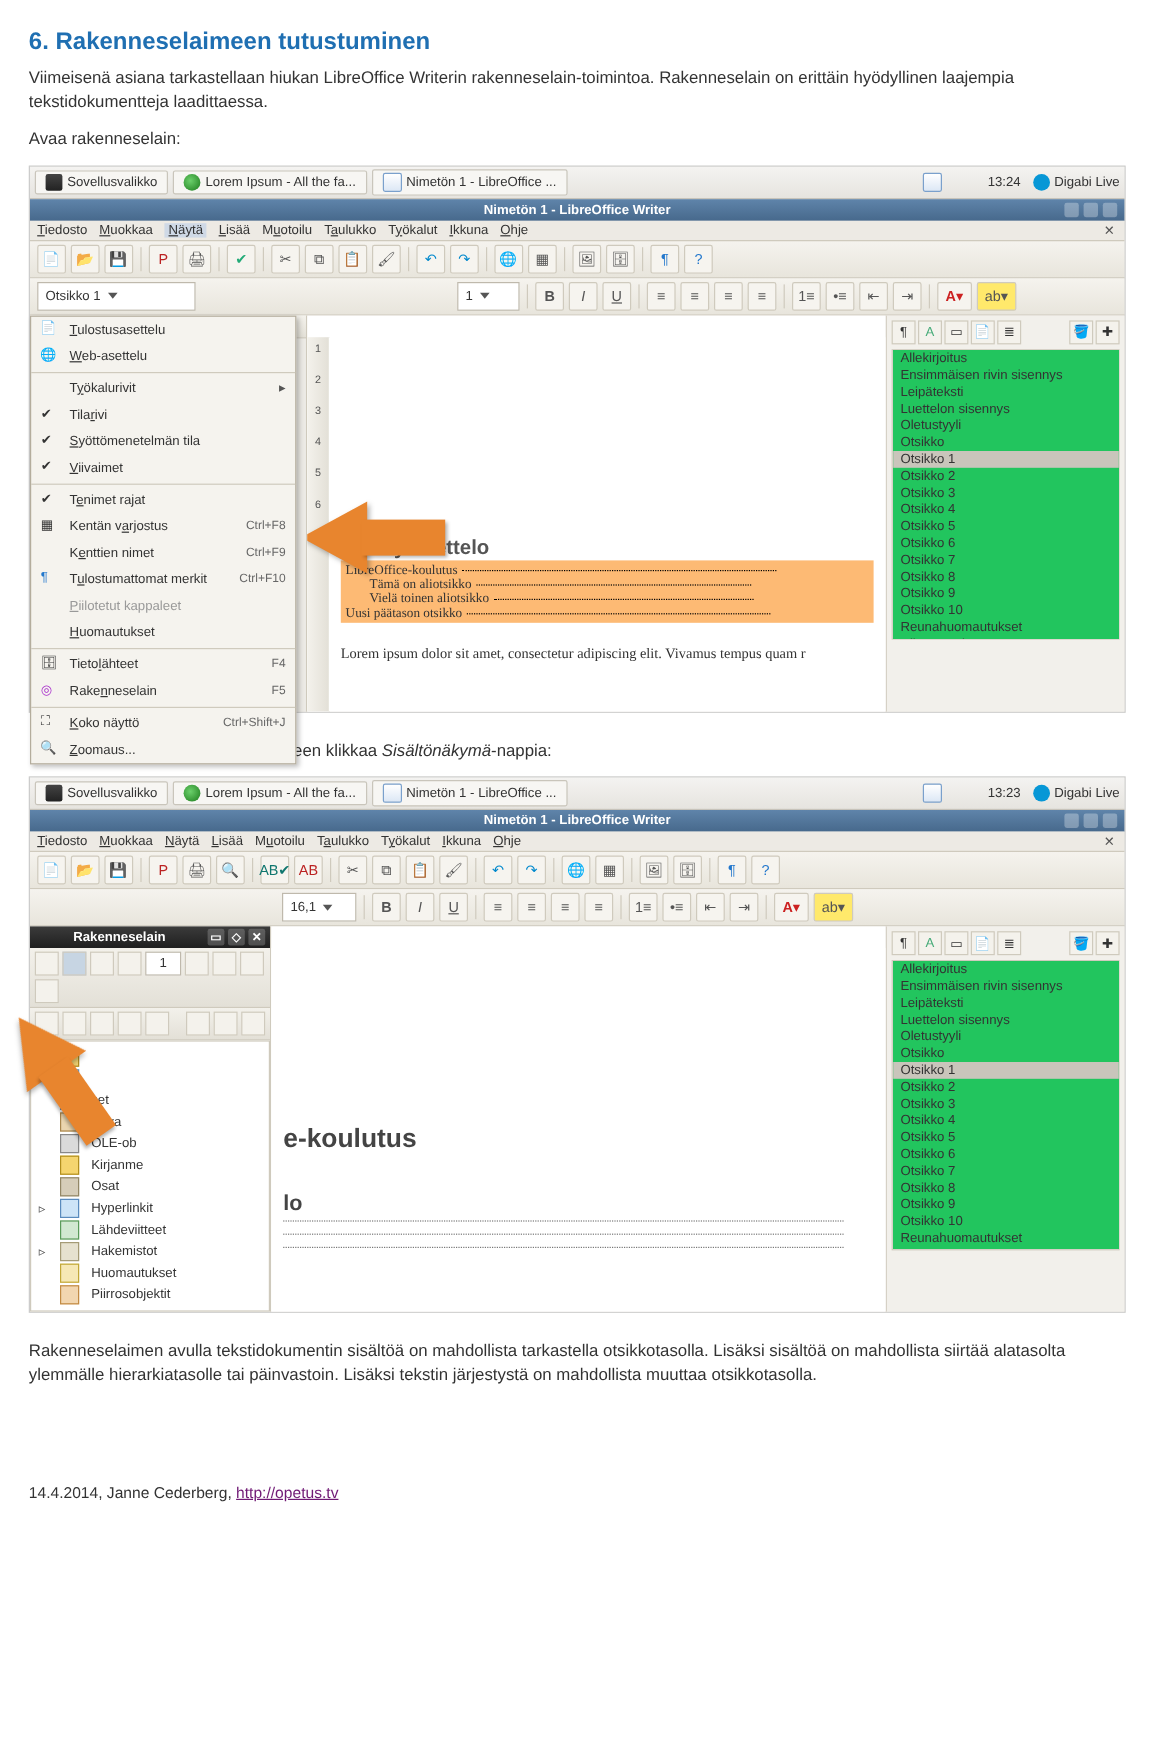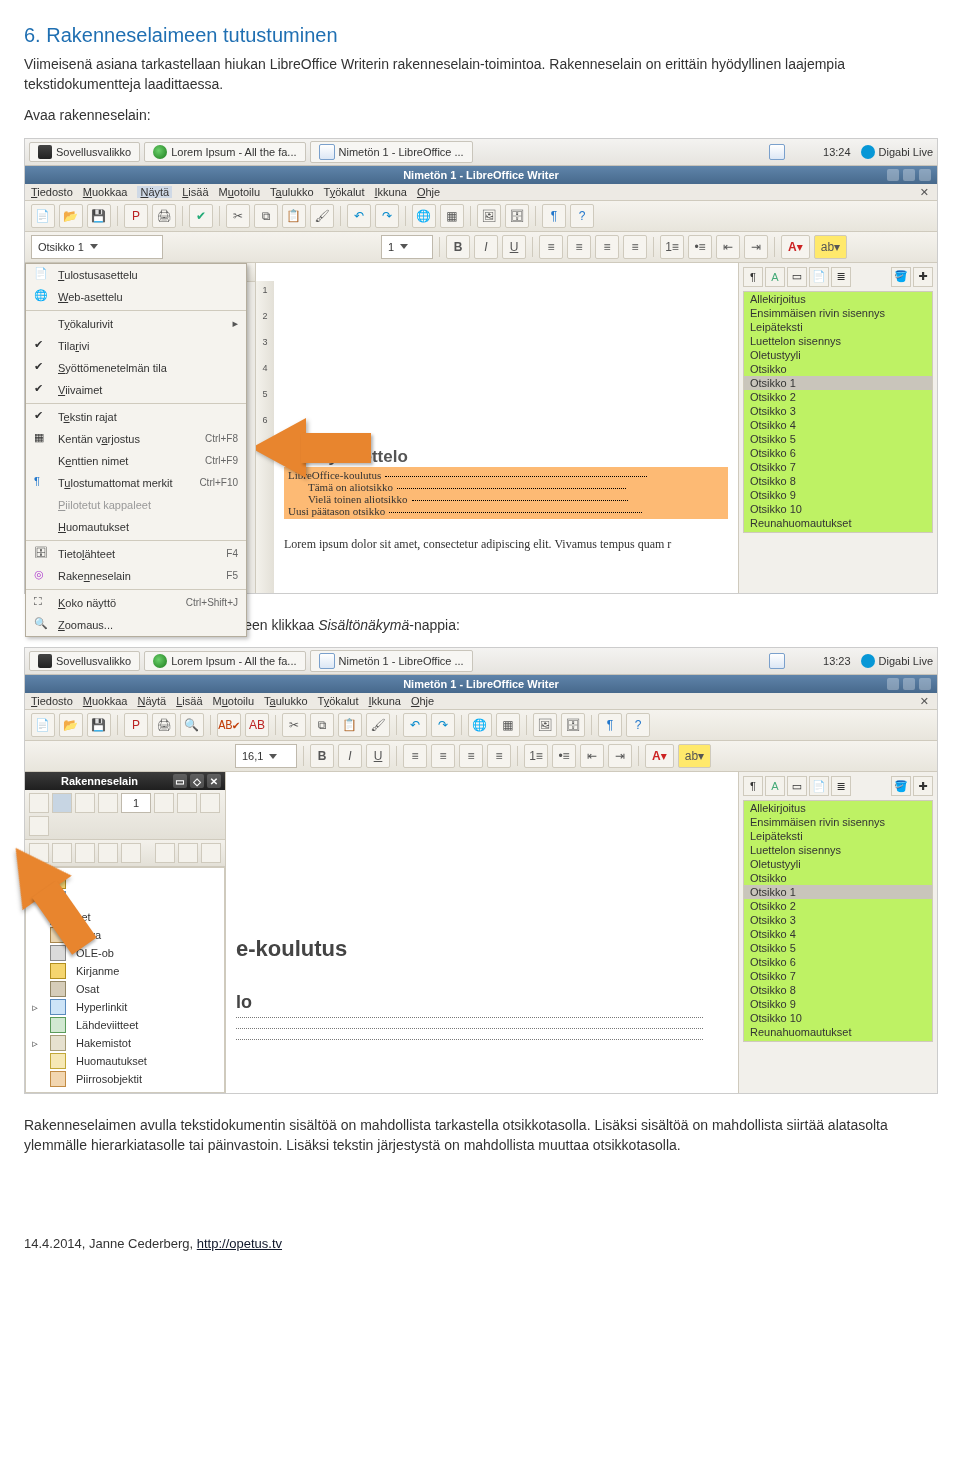--- a/index.html
+++ b/index.html
@@ -7,21 +7,21 @@
     font-size: 14px;
     color: #333;
     margin: 0;
     padding: 24px;
     background: #fff;
     max-width: 912px;
   }
   h2 {
     color: #1f6fb2;
     font-size: 20px;
-    font-weight: normal;
+    font-weight: bold;
     margin: 0 0 8px 0;
   }
   p {
     line-height: 1.4;
     margin: 6px 0 12px 0;
   }
   .italic { font-style: italic; }
   .screenshot {
     border: 1px solid #ccc;
     margin: 10px 0 22px 0;
@@ -145,21 +145,21 @@
   .orange-arrow .stem{position:absolute;right:0;top:15px;width:70px;height:30px;background:#e8852e;box-shadow:2px 2px 3px rgba(0,0,0,.3);}
   .orange-arrow .head{position:absolute;left:0;top:0;width:0;height:0;border-top:30px solid transparent;border-bottom:30px solid transparent;border-right:55px solid #e8852e;filter:drop-shadow(2px 2px 2px rgba(0,0,0,.3));}
   
   .doc-h{font-weight:bold;font-size:16px;color:#444;}
   .dotline{border-bottom:1px dotted #000;margin:2px 0;}
   .doc-toctitle{font-weight:bold;font-size:17px;color:#555;}
   .serif{font-family:"Times New Roman",serif;}
   
   .styles-top{display:flex;gap:2px;margin-bottom:4px;}
   .styles-top .stbtn{width:18px;height:18px;border:1px solid #cfcabd;background:#f4f2ec;display:flex;align-items:center;justify-content:center;font-size:11px;}
-  .styles-list{background:#bef264;border:1px solid #cfcabd;height:240px;overflow:auto;}
+  .styles-list{background:#22c55e;border:1px solid #cfcabd;height:240px;overflow:auto;}
   .styles-list div{padding:1px 6px;cursor:default;}
   .styles-list .sel{background:#c9c5bb;}
   
   .navigator{
     background:#eceae5;
   }
   .nav-title{background:linear-gradient(#3b3b3b,#1f1f1f);color:#fff;text-align:center;font-weight:bold;padding:2px 4px;display:flex;align-items:center;}
   .nav-title span{flex:1;}
   .nav-title .nbtn{width:14px;height:14px;background:rgba(255,255,255,.2);margin-left:3px;border-radius:2px;display:flex;align-items:center;justify-content:center;font-size:10px;}
   .nav-tb{background:linear-gradient(#f3f1eb,#e3e0d7);border-bottom:1px solid #cfcabd;padding:3px 4px;display:flex;gap:3px;align-items:center;flex-wrap:wrap;}
@@ -176,21 +176,21 @@
   .ic-ole{background:#dadada;border:1px solid #888;}
   .ic-bm{background:#f5d56f;border:1px solid #b28f1f;}
   .ic-sect{background:#d6cdb9;border:1px solid #938766;}
   .ic-link{background:#cde4f7;border:1px solid #5a8bbd;}
   .ic-ref{background:#d1e8d1;border:1px solid #5a9b5a;}
   .ic-idx{background:#e6e1cf;border:1px solid #a59b76;}
   .ic-note{background:#f6e8b5;border:1px solid #c2a838;}
   .ic-draw{background:#f2d6b0;border:1px solid #c28b44;}
 
   .footer{margin-top:80px;font-size:13px;}
-  .footer a{color:#0f172a;}
+  .footer a{color:#701a75;}
 </style>
 </head>
 <body>
 
 <h2>6. Rakenneselaimeen tutustuminen</h2>
 <p>Viimeisenä asiana tarkastellaan hiukan LibreOffice Writerin rakenneselain-toimintoa. Rakenneselain on erittäin hyödyllinen laajempia tekstidokumentteja laadittaessa.</p>
 <p>Avaa rakenneselain:</p>
 
 <div class="screenshot">
 
@@ -327,21 +327,21 @@
             <span class="mi-ic chk"></span>
             <span class="mi-txt"><u>S</u><span>yöttömenetelmän tila</span></span>
           </div>
         <div class="mitem">
             <span class="mi-ic chk"></span>
             <span class="mi-txt"><u>V</u><span>iivaimet</span></span>
           </div>
         <hr>
         <div class="mitem">
             <span class="mi-ic chk"></span>
-            <span class="mi-txt">T<u>e</u><span>kstin rajat</span></span>
+            <span class="mi-txt">T<u>e</u><span>nimet rajat</span></span>
           </div>
         <div class="mitem">
             <span class="mi-ic">▦</span>
             <span class="mi-txt">Kentän v<u>a</u><span>rjostus</span></span>
             <span class="mi-sc">Ctrl+F8</span>
           </div>
         <div class="mitem">
             <span class="mi-ic"></span>
             <span class="mi-txt">K<u>e</u><span>nttien nimet</span></span>
             <span class="mi-sc">Ctrl+F9</span>
@@ -493,21 +493,21 @@
   </div>
   <div class="toolbar">
     <div class="tbtn">📄</div>
     <div class="tbtn">📂</div>
     <div class="tbtn">💾</div>
     <div class="sep"></div>
     <div class="tbtn" style="color:#b22;">P</div>
     <div class="tbtn">🖨</div>
     <div class="tbtn">🔍</div>
     <div class="sep"></div>
-    <div class="tbtn" style="color:#c2410c;font-family:Liberation Mono, monospace;">AB✔</div>
+    <div class="tbtn" style="color:#0f766e;">AB✔</div>
     <div class="tbtn" style="color:#b22;">AB</div>
     <div class="sep"></div>
     <div class="tbtn">✂</div>
     <div class="tbtn">⧉</div>
     <div class="tbtn">📋</div>
     <div class="tbtn">🖌</div>
     <div class="sep"></div>
     <div class="tbtn" style="color:#08c;">↶</div>
     <div class="tbtn" style="color:#08c;">↷</div>
     <div class="sep"></div>

